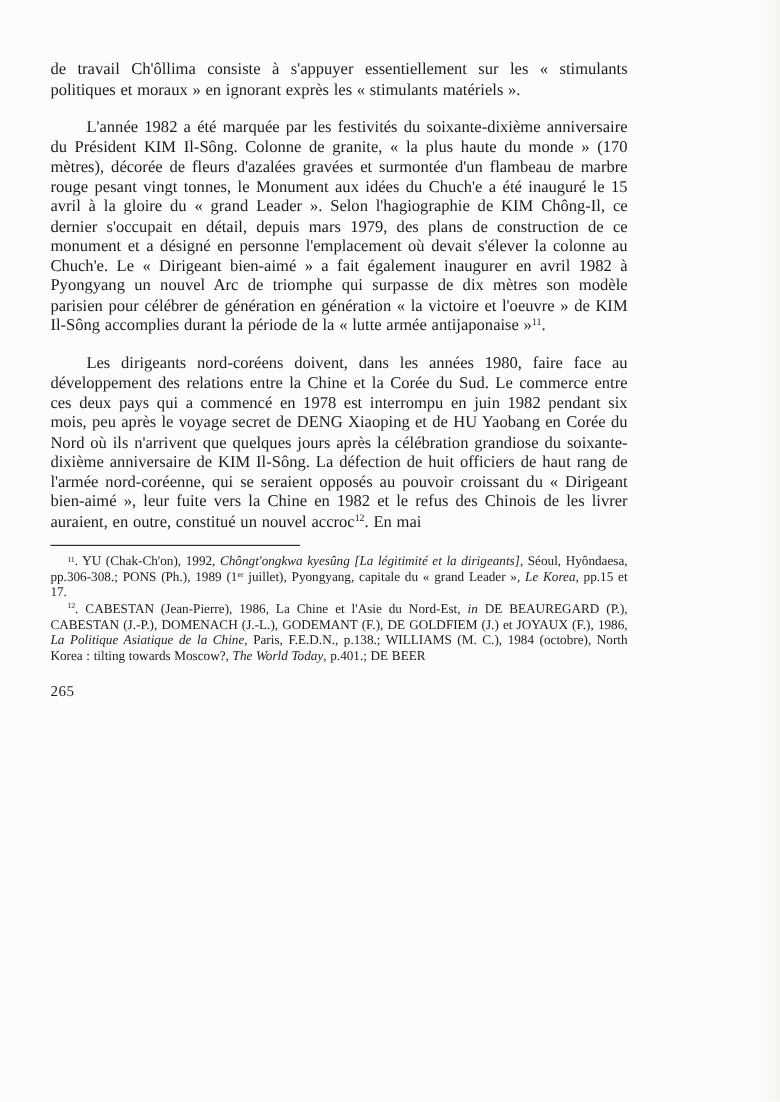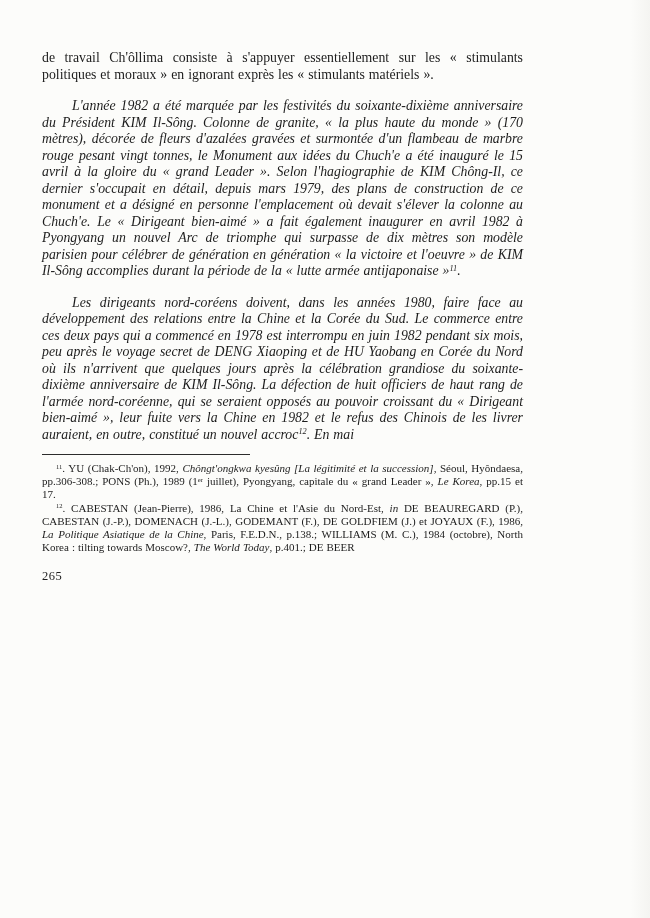--- a/index.html
+++ b/index.html
@@ -23,21 +23,21 @@
   }
   .para {
     margin: 0;
     text-align: justify;
     font-size: 13.8px;
     line-height: 16.5px;
     text-indent: 30px;
     word-spacing: 0.5px;
   }
   .para.no-indent { text-indent: 0; }
-  .para + .para { margin-top: 15px; font-style: italic; }
+  .para + .para { margin-top: 15px; }
   sup {
     font-size: 0.6em;
     line-height: 0;
     vertical-align: baseline;
     position: relative;
     top: -0.5em;
   }
   .italic { font-style: italic; }
   .footnote-rule {
     width: 208px;
@@ -70,20 +70,20 @@
 
     <p class="para no-indent"><span>de travail Ch'ôllima consiste à s'appuyer essentiellement sur les « stimulants politiques et moraux » en ignorant exprès les « stimulants matériels ».</span></p>
 
     <p class="para"><span>L'année 1982 a été marquée par les festivités du soixante-dixième anniversaire du Président KIM Il-Sông. Colonne de granite, « la plus haute du monde » (170 mètres), décorée de fleurs d'azalées gravées et surmontée d'un flambeau de marbre rouge pesant vingt tonnes, le Monument aux idées du Chuch'e a été inauguré le 15 avril à la gloire du « grand Leader ». Selon l'hagiographie de KIM Chông-Il, ce dernier s'occupait en détail, depuis mars 1979, des plans de construction de ce monument et a désigné en personne l'emplacement où devait s'élever la colonne au Chuch'e. Le « Dirigeant bien-aimé » a fait également inaugurer en avril 1982 à Pyongyang un nouvel Arc de triomphe qui surpasse de dix mètres son modèle parisien pour célébrer de génération en génération « la victoire et l'oeuvre » de KIM Il-Sông accomplies durant la période de la « lutte armée antijaponaise »</span><sup>11</sup><span>.</span></p>
 
     <p class="para"><span>Les dirigeants nord-coréens doivent, dans les années 1980, faire face au développement des relations entre la Chine et la Corée du Sud. Le commerce entre ces deux pays qui a commencé en 1978 est interrompu en juin 1982 pendant six mois, peu après le voyage secret de DENG Xiaoping et de HU Yaobang en Corée du Nord où ils n'arrivent que quelques jours après la célébration grandiose du soixante-dixième anniversaire de KIM Il-Sông. La défection de huit officiers de haut rang de l'armée nord-coréenne, qui se seraient opposés au pouvoir croissant du « Dirigeant bien-aimé », leur fuite vers la Chine en 1982 et le refus des Chinois de les livrer auraient, en outre, constitué un nouvel accroc</span><sup>12</sup><span>. En mai</span></p>
 
     <div class="footnote-rule"></div>
 
     <div class="footnotes">
-      <p class="footnote"><sup>11</sup><span>. YU (Chak-Ch'on), 1992, </span><span class="italic">Chôngt'ongkwa kyesûng [La légitimité et la succession]</span><span>, Séoul, Hyôndaesa, pp.306-308.; PONS (Ph.), 1989 (1</span><sup>er</sup><span> juillet), Pyongyang, capitale du « grand Leader », </span><span class="italic">Le Korea</span><span>, pp.15 et 17.</span></p>
+      <p class="footnote"><sup>11</sup><span>. YU (Chak-Ch'on), 1992, </span><span class="italic">Chôngt'ongkwa kyesûng [La légitimité et la dirigeants]</span><span>, Séoul, Hyôndaesa, pp.306-308.; PONS (Ph.), 1989 (1</span><sup>er</sup><span> juillet), Pyongyang, capitale du « grand Leader », </span><span class="italic">Le Korea</span><span>, pp.15 et 17.</span></p>
       <p class="footnote"><sup>12</sup><span>. CABESTAN (Jean-Pierre), 1986, La Chine et l'Asie du Nord-Est, </span><span class="italic">in</span><span> DE BEAUREGARD (P.), CABESTAN (J.-P.), DOMENACH (J.-L.), GODEMANT (F.), DE GOLDFIEM (J.) et JOYAUX (F.), 1986, </span><span class="italic">La Politique Asiatique de la Chine</span><span>, Paris, F.E.D.N., p.138.; WILLIAMS (M. C.), 1984 (octobre), North Korea : tilting towards Moscow?, </span><span class="italic">The World Today</span><span>, p.401.; DE BEER</span></p>
     </div>
 
     <div class="page-number">265</div>
 
   </div>
 </div>
 
 </body></html>

